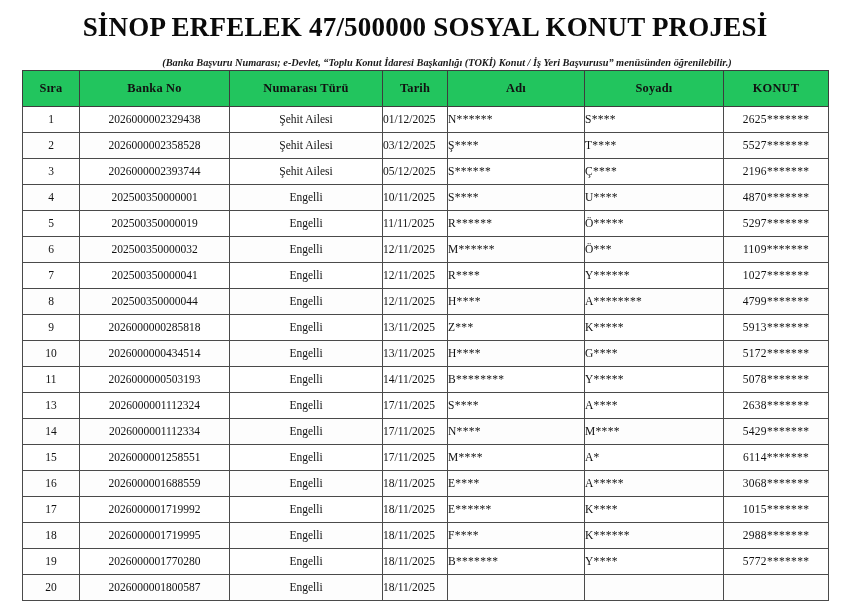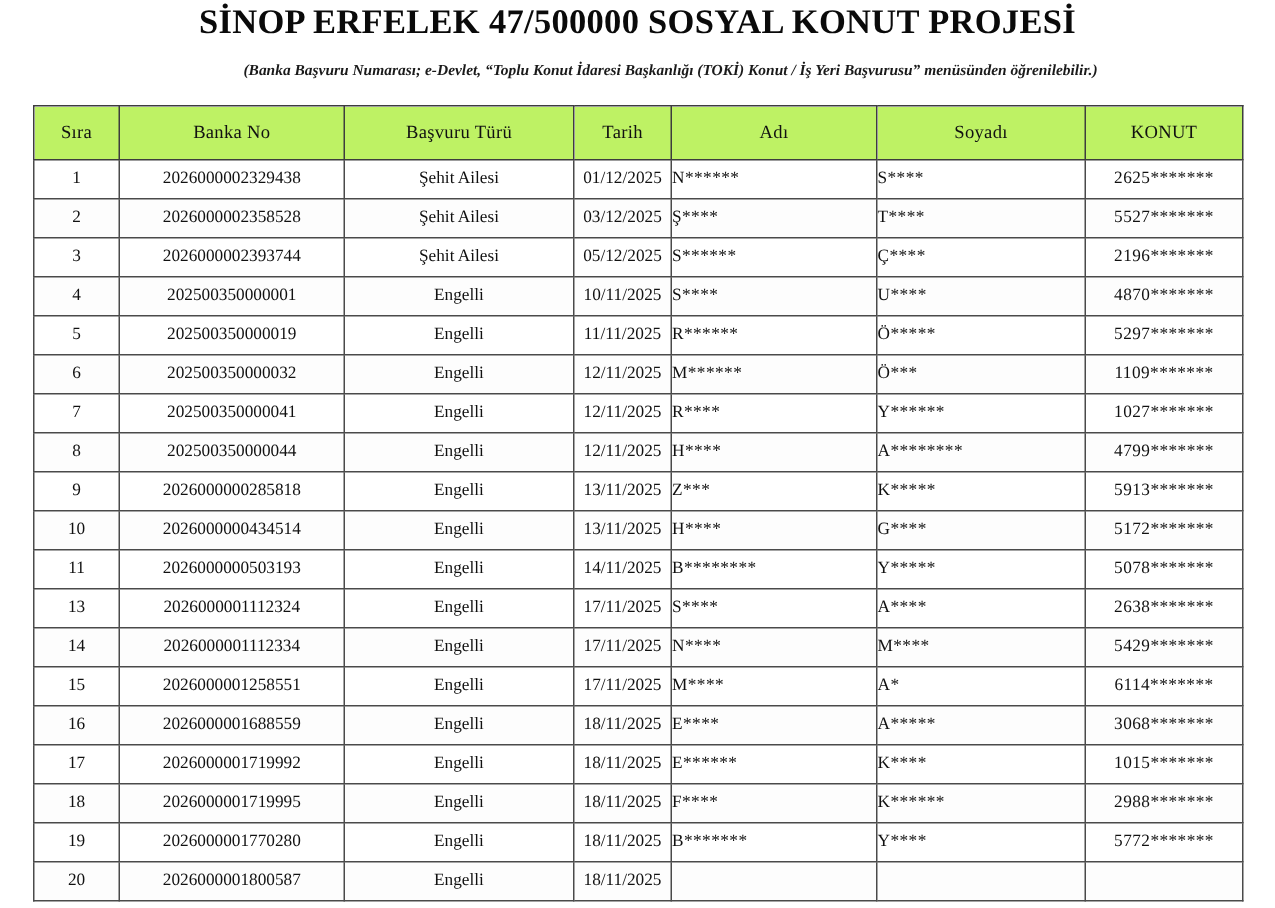--- a/index.html
+++ b/index.html
@@ -22,25 +22,25 @@
     height: 605px;
     position: relative;
     box-sizing: border-box;
   }
 
   
   .doc-title {
     text-align: center;
     font-family: "Liberation Serif", "DejaVu Serif", serif;
     font-weight: bold;
-    font-size: 23px;
+    font-size: 27px;
     letter-spacing: 0.2px;
     line-height: 1;
     margin: 0;
-    padding-top: 3px;
+    padding-top: 14px;
     color: #0a0a0a;
   }
 
   .doc-subtitle {
     text-align: center;
     font-family: "Liberation Serif", "DejaVu Serif", serif;
     font-style: italic;
     font-weight: bold;
     font-size: 10.3px;
     line-height: 1;
@@ -70,43 +70,43 @@
   table.appl-table td {
     border: 1.6px solid #4a4a4a;
     padding: 0;
     height: 25px;
     line-height: 25px;
     overflow: hidden;
     white-space: nowrap;
   }
 
   table.appl-table thead th {
-    background: #bef264;
-    font-weight: normal;
+    background: #22c55e;
+    font-weight: bold;
     font-size: 12.4px;
     height: 35px;
     line-height: 35px;
     text-align: center;
     border-color: #3d3d3d;
     letter-spacing: 0.2px;
   }
 
   
   col.c-sira      { width: 57px; }
   col.c-banka     { width: 150px; }
   col.c-tur       { width: 153px; }
   col.c-tarih     { width: 65px; }
   col.c-ad        { width: 137px; }
   col.c-soyad     { width: 139px; }
   col.c-tckn      { width: 105px; }
 
   td.cell-sira   { text-align: center; }
   td.cell-banka  { text-align: center; }
   td.cell-tur    { text-align: center; }
-  td.cell-tarih  { text-align: center; }
+  td.cell-tarih  { text-align: left; }
   td.cell-ad     { text-align: left; padding-left: 4px; }
   td.cell-soyad  { text-align: left; padding-left: 4px; }
   td.cell-tckn   { text-align: center; }
 
   tr.row-even td { background: #fdfdfd; }
   tr.row-odd  td { background: #ffffff; }
 
   .stars { letter-spacing: 0.3px; }
 </style>
 </head>
@@ -126,21 +126,21 @@
           <col class="c-tur">
           <col class="c-tarih">
         <col class="c-ad">
           <col class="c-soyad">
           <col class="c-tckn">
       </colgroup>
       <thead>
         <tr>
           <th>Sıra</th>
           <th>Banka No</th>
-          <th>Başvuru Türü</th>
+          <th>Numarası Türü</th>
           <th>Tarih</th>
           <th>Adı</th>
           <th>Soyadı</th>
           <th>KONUT</th>
         </tr>
       </thead>
       <tbody id="table-body">
           <tr class="row-odd">
             <td class="cell-sira">1</td>
             <td class="cell-banka">2026000002329438</td>

